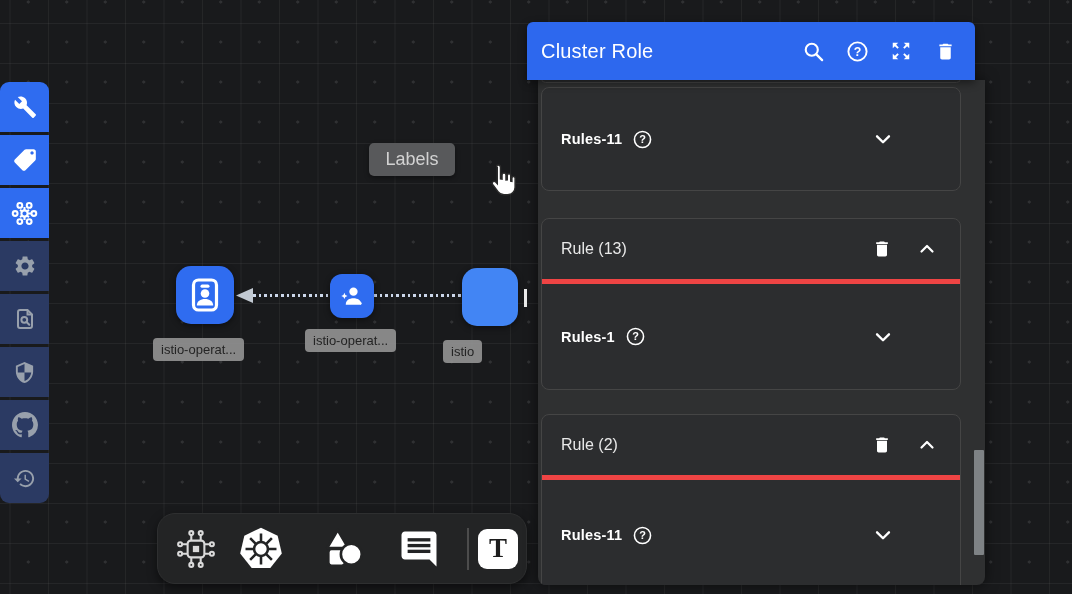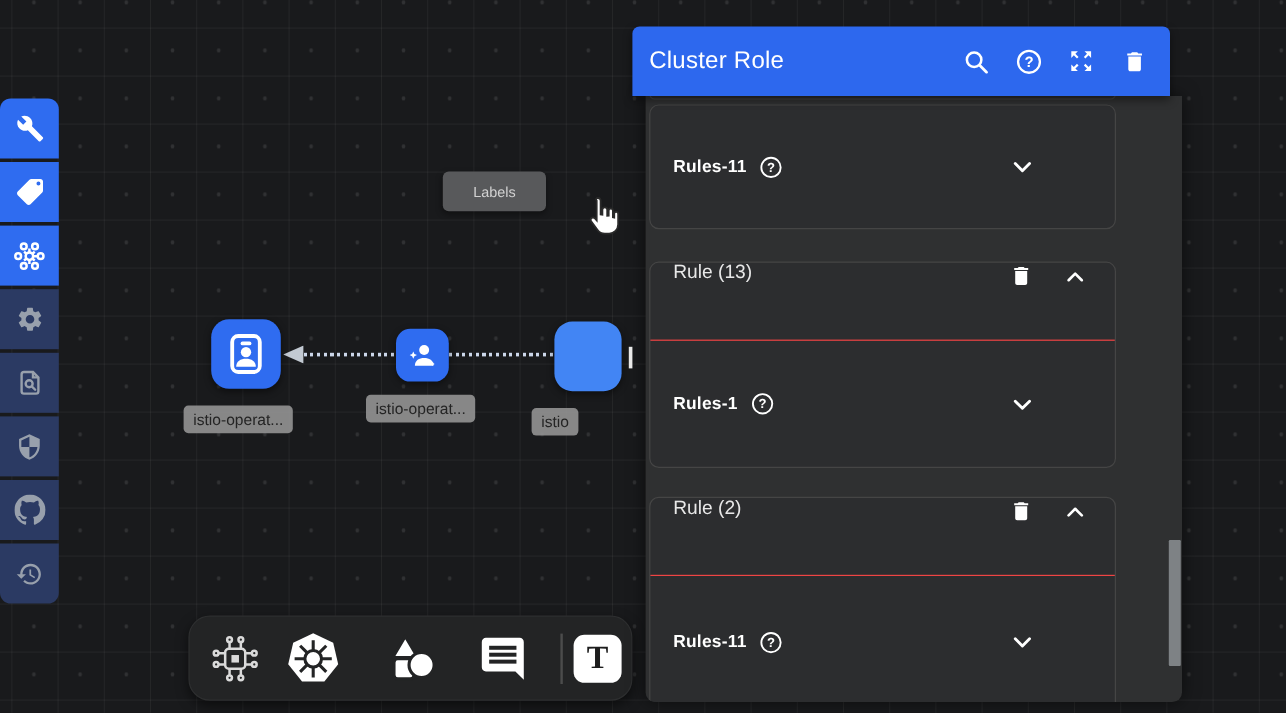--- a/index.html
+++ b/index.html
@@ -30,21 +30,21 @@
   #label3 { left:443px; top:340px; }
 
   .edge { position:absolute; height:3px;
     background:repeating-linear-gradient(90deg,#ccd7ea 0 2.6px, transparent 2.6px 5.6px); }
   #edge1 { left:253px; top:294px; width:77px; }
   #edge2 { left:374px; top:294px; width:88px; }
   #arrow1 { left:236px; top:288px; }
 
   
   #tooltip { left:369px; top:143px; width:86px; height:33px; background:#58595b;
-    border-radius:5px; color:#d2d2d2; font-size:12px; display:flex;
+    border-radius:5px; color:#d2d2d2; font-size:18px; display:flex;
     align-items:center; justify-content:center; box-shadow:0 2px 5px rgba(0,0,0,.4); }
 
   
   #side-toolbar { left:478px; top:82px; width:49px; }
   .tool-btn { position:absolute; left:0; width:49px; height:50px;
     display:flex; align-items:center; justify-content:center; }
   .tool-btn.active { background:#2f6cf0; }
   .tool-btn.inactive { background:#2b3a63; }
   .tool-btn:nth-child(1){ top:82px;  border-radius:9px 9px 0 0; }
   .tool-btn:nth-child(2){ top:135px; }
@@ -68,28 +68,28 @@
   
   #panel-body { left:538px; top:80px; width:447px; height:505px; background:#2f3031;
     border-radius:0 0 8px 8px; box-shadow:0 0 14px rgba(0,0,0,.55); overflow:hidden; }
   #panel-header { left:527px; top:22px; width:448px; height:58px; background:#2d68ee;
     border-radius:6px 6px 0 0; display:flex; align-items:center;
     box-shadow:0 3px 8px rgba(0,0,0,.45); z-index:30; }
   #panel-title { color:#fff; font-size:20px; padding-left:14px; letter-spacing:.2px; }
   #header-actions { margin-left:auto; display:flex; gap:20px; padding-right:18px; align-items:center; }
   .hdr-icon { width:24px; height:24px; display:flex; align-items:center; justify-content:center; cursor:pointer; }
 
-  .card { position:absolute; left:3px; width:389px; background:#2c2d2f;
+  .card { position:absolute; left:3px; width:420px; background:#2c2d2f;
     border:1px solid #454545; border-radius:8px; }
   #card-sliver { top:-6px; height:9px; }
   #card-a { top:7px; height:104px; }
   #card-b { top:138px; height:172px; }
   #card-c { top:334px; height:200px; }
-  .card-header { height:65px; display:flex; padding:0 0 0 19px;
-    border-bottom:1px solid #ef4444; }
+  .card-header { height:65px; display:flex; align-items:center; padding:0 0 0 19px;
+    border-bottom:5px solid #ef4444; }
   .card-header .hdr-label { color:#e8e8e8; font-size:16px; }
   .rule-row { display:flex; align-items:center; padding-left:19px; position:relative; }
   #card-a .rule-row { height:102px; }
   #card-b .rule-row { height:105px; }
   #card-c .rule-row { height:110px; }
   .rule-label { color:#fff; font-size:14.5px; font-weight:bold; letter-spacing:.2px; }
   .help-badge { margin-left:10px; display:flex; }
   .row-trash { position:absolute; right:64px; width:26px; display:flex; justify-content:center; cursor:pointer; }
   .row-chev-up { position:absolute; right:20px; width:26px; display:flex; justify-content:center; cursor:pointer; }
   .row-chev-down { position:absolute; right:64px; width:26px; display:flex; justify-content:center; cursor:pointer; }

